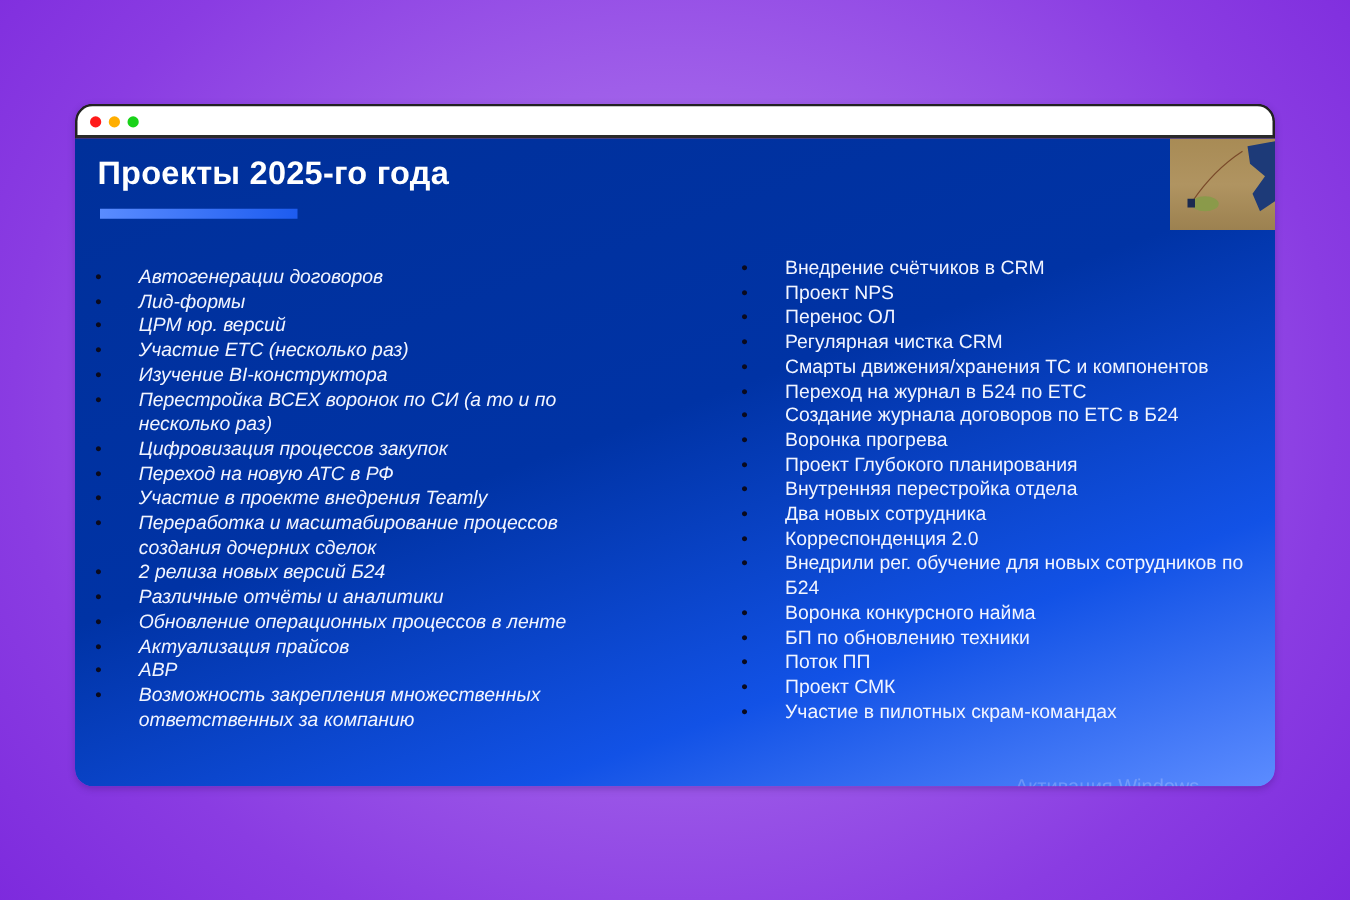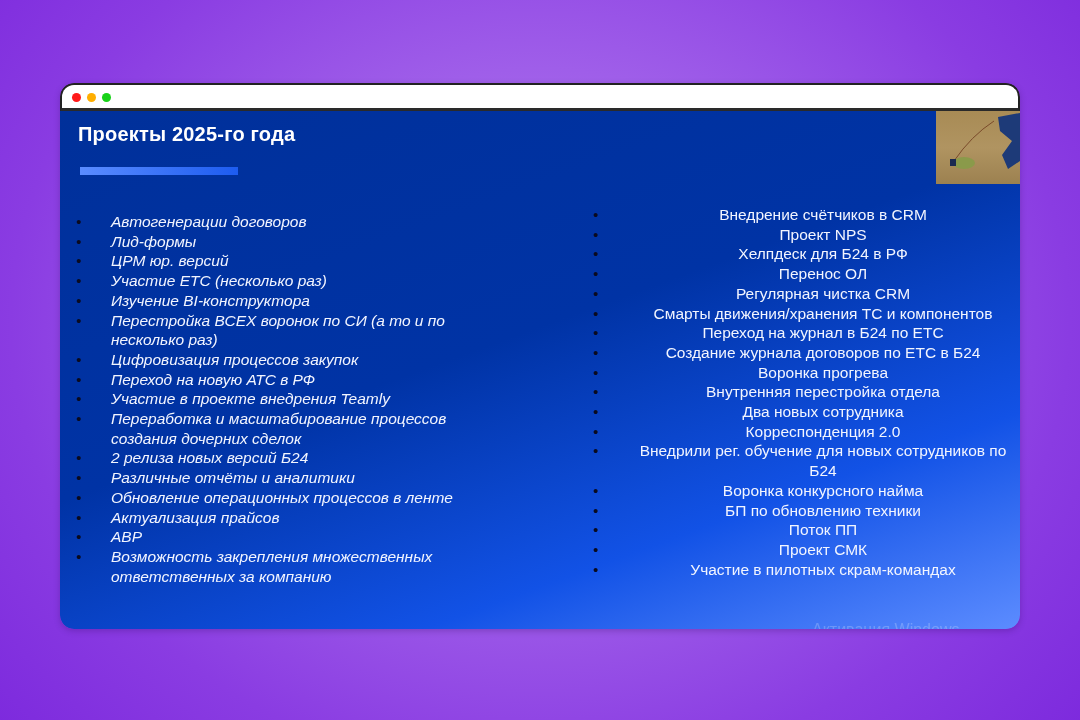--- a/index.html
+++ b/index.html
@@ -20,40 +20,40 @@
   }
   .dots { position:absolute; left:10px; top:8px; display:flex; gap:6px; }
   .dot { width:9px; height:9px; border-radius:50%; }
   .slide {
     position:absolute; left:0; top:28px; width:960px; height:518px;
     background: linear-gradient(160deg, #00309a 0%, #0033a5 45%, #1252e6 75%, #5c8cff 100%);
     border-radius:0 0 14px 14px;
   }
   .title {
     position:absolute; left:18px; top:12px; color:#fff; font-weight:bold;
-    font-size:20px; letter-spacing:0.2px;
+    font-size:26px; letter-spacing:0.2px;
   }
   .title-bar {
     position:absolute; left:20px; top:56px; width:158px; height:8px;
     background: linear-gradient(90deg, #5a8cff, #1d5cf0);
   }
   .thumb {
     position:absolute; right:0; top:0; width:84px; height:73px;
     background: linear-gradient(180deg, #a88b55 0%, #b09461 50%, #9c8150 100%);
   }
   ul.list { list-style:none; margin:0; padding:0; position:absolute; }
   ul.list li {
     position:relative; color:#f2f5ff; font-size:15.5px; line-height:19.7px;
     padding-left:50px;
   }
   ul.list li::before {
     content:"•"; position:absolute; left:15px; top:0; color:#0a0a1e; font-size:15px;
   }
   .left { left:1px; top:101px; width:430px;font-style:italic; }
-  .right { left:518px; top:94px; width:440px;text-align:center; }
+  .right { left:518px; top:94px; width:440px; }
   .watermark {
     position:absolute; left:752px; top:510px; color:rgba(255,255,255,0.22); font-size:16px;
   }
 </style>
 </head>
 <body>
 
 <div class="window">
   <div class="titlebar">
     <div class="dots">
@@ -90,27 +90,27 @@
       <li>Различные отчёты и аналитики</li>
       <li>Обновление операционных процессов в ленте</li>
       <li>Актуализация прайсов</li>
       <li>АВР</li>
       <li>Возможность закрепления множественных ответственных за компанию</li>
     </ul>
 
     <ul class="list right">
       <li>Внедрение счётчиков в CRM</li>
       <li>Проект NPS</li>
-      <li>Хелпдеск для Б24 в РФ</li>
       <li>Перенос ОЛ</li>
       <li>Регулярная чистка CRM</li>
       <li>Смарты движения/хранения ТС и компонентов</li>
       <li>Переход на журнал в Б24 по ЕТС</li>
       <li>Создание журнала договоров по ЕТС в Б24</li>
       <li>Воронка прогрева</li>
+      <li>Проект Глубокого планирования</li>
       <li>Внутренняя перестройка отдела</li>
       <li>Два новых сотрудника</li>
       <li>Корреспонденция 2.0</li>
       <li>Внедрили рег. обучение для новых сотрудников по Б24</li>
       <li>Воронка конкурсного найма</li>
       <li>БП по обновлению техники</li>
       <li>Поток ПП</li>
       <li>Проект СМК</li>
       <li>Участие в пилотных скрам-командах</li>
     </ul>

